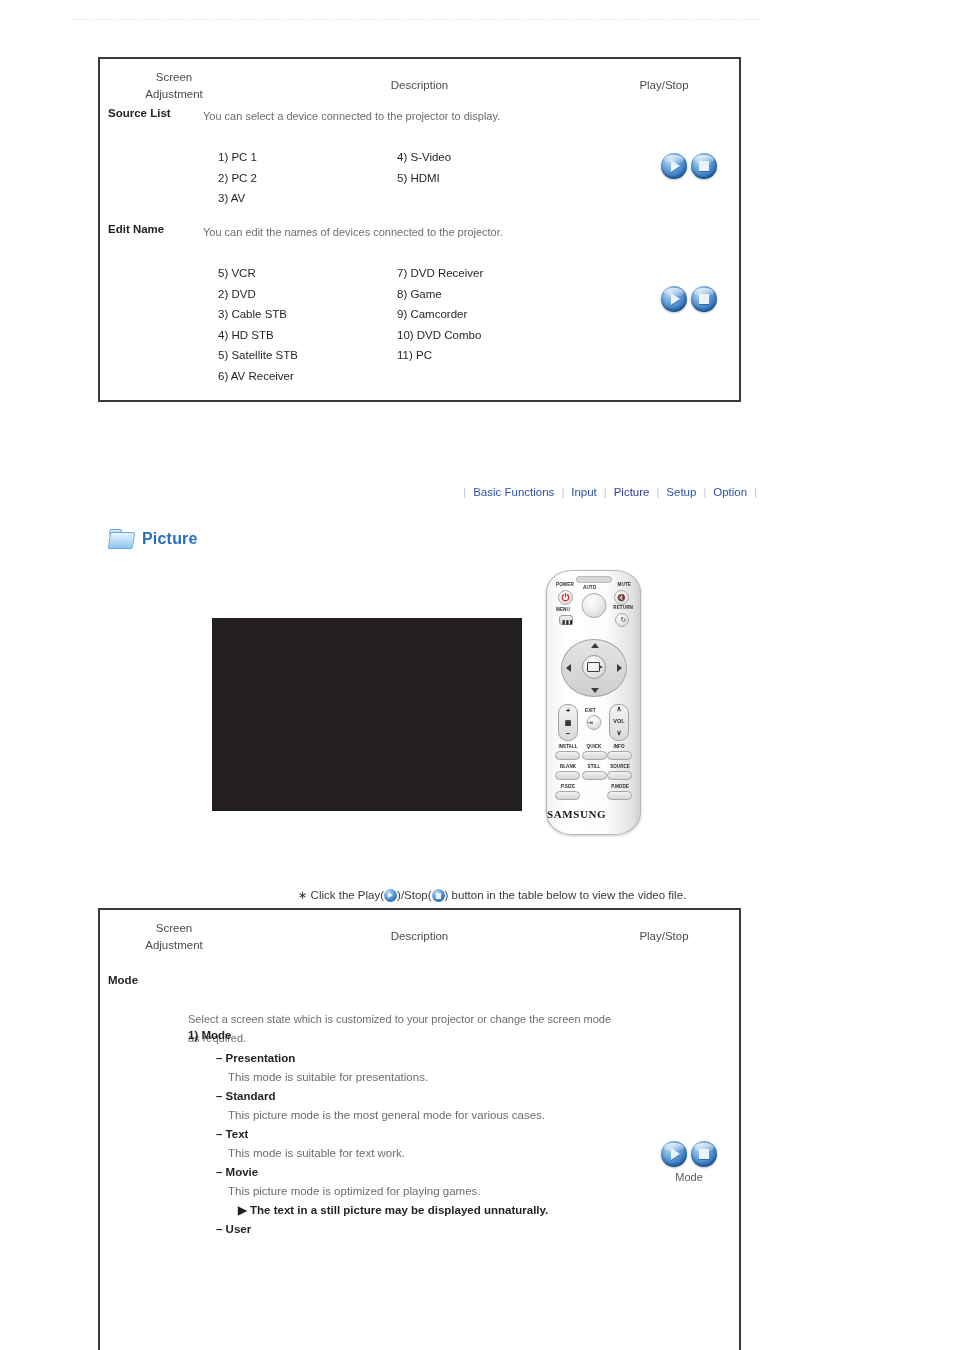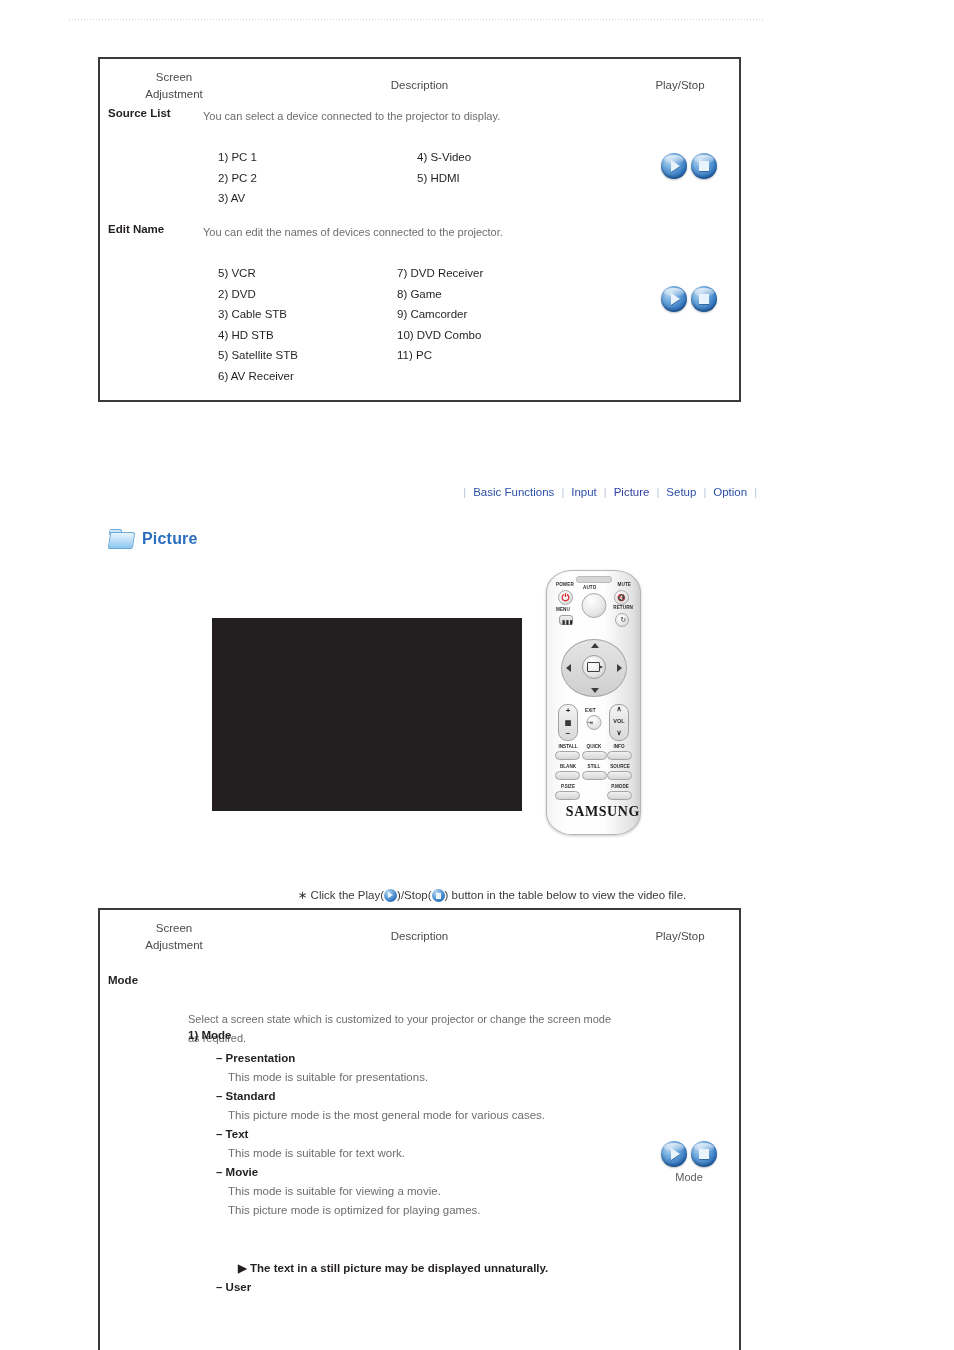--- a/index.html
+++ b/index.html
@@ -50,21 +50,21 @@
     position: absolute;
     left: 0;
     right: 0;
     top: 20px;
     text-align: center;
     font-size: 11.5px;
     color: #4b4b4b;
   }
   .th-play {
     position: absolute;
-    right: 14px;
+    right: 30px;
     top: 20px;
     width: 90px;
     text-align: center;
     font-size: 11.5px;
     color: #4b4b4b;
   }
 
   .row {
     position: relative;
   }
@@ -389,22 +389,22 @@
     width: 25px; height: 9px;
     border-radius: 5px;
     background: linear-gradient(to bottom, #f1f1f1, #d6d6d6);
     border: 1px solid #a5a5a5;
     box-sizing: border-box;
   }
   #remote-brand {
     position: absolute;
     left: 0; right: 0;
     bottom: 14px;
-    text-align: right;
-    font-size: 14px;
+    text-align: left;
+    font-size: 11px;
     font-weight: bold;
     letter-spacing: .6px;
     color: #1a1a1a;
     font-family: "Liberation Serif", serif;
   }
 
   
   #video-note {
     position: absolute;
     left: 0; right: 0;
@@ -437,21 +437,21 @@
 
   <div class="row" style="height:116px;">
     <div class="row-label" style="top:2px;">Source List</div>
     <div class="row-desc" style="left:103px; top:2px; width:470px;">You can select a device connected to the projector to display.</div>
 
     <div class="col-list" style="left:118px; top:42px;">
       <div>1) PC 1</div>
       <div>2) PC 2</div>
       <div>3) AV</div>
     </div>
-    <div class="col-list" style="left:297px; top:42px;margin-left:20px;">
+    <div class="col-list" style="left:297px; top:42px;">
       <div>4) S-Video</div>
       <div>5) HDMI</div>
     </div>
 
     <div class="playstop" style="right:22px; top:48px;">
       <div class="ps-btn">
           <span class="ps-glyph">
             <i class="glyph-play"></i>
           </span>
         </div>
@@ -631,25 +631,24 @@
       <div style="padding-left:28px;">
         <div class="sub-head">– Standard</div>
         <div class="sub-body" style="padding-left:12px;">This picture mode is the most general mode for various cases.</div>
       </div>
       <div style="padding-left:28px;">
         <div class="sub-head">– Text</div>
         <div class="sub-body" style="padding-left:12px;">This mode is suitable for text work.</div>
       </div>
       <div style="padding-left:28px;">
         <div class="sub-head">– Movie</div>
-        <div class="sub-body" style="padding-left:12px;">This mode is suitable for viewing a movie.</div>
       </div>
       <div style="padding-left:28px;">
         <div class="sub-body" style="padding-left:12px;">This picture mode is optimized for playing games.</div>
-        <div class="note-line" style="padding-left:22px;margin-top:39px;">▶ The text in a still picture may be displayed unnaturally.</div>
+        <div class="note-line" style="padding-left:22px;">▶ The text in a still picture may be displayed unnaturally.</div>
       </div>
       <div style="padding-left:28px;">
         <div class="sub-head">– User</div>
       </div>
     </div>
 
     <div class="playstop" style="right:22px; top:185px;">
       <div class="ps-btn">
           <span class="ps-glyph">
             <i class="glyph-play"></i>

